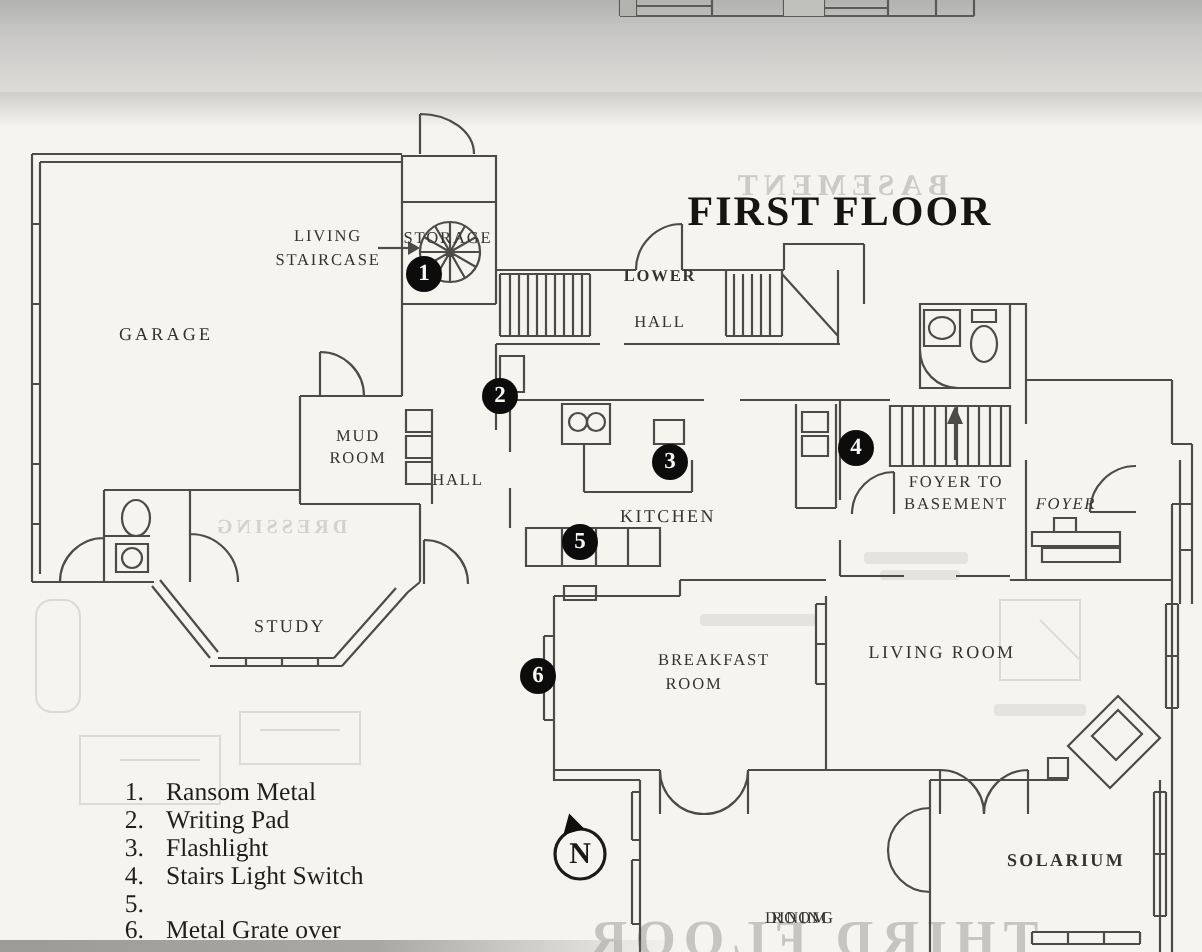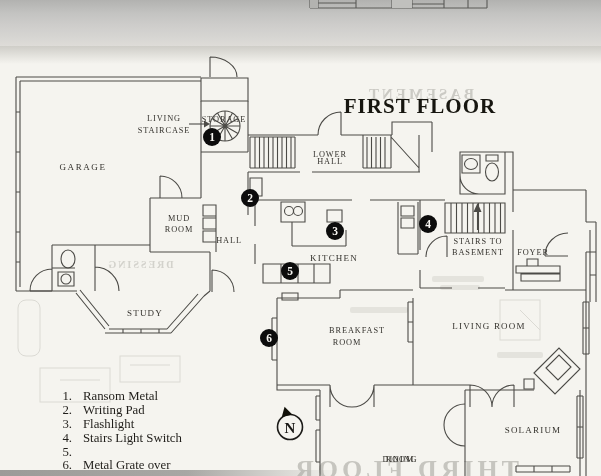--- a/index.html
+++ b/index.html
@@ -201,36 +201,36 @@
       </g>
     </g>
   </svg>
 
   <div class="title" style="left:420px;top:106px;">FIRST FLOOR</div>
 
   <div class="lbl" style="left:83px;top:167px;letter-spacing:1.6px;">GARAGE</div>
   <div class="lbl sm" style="left:224px;top:90px;margin-top:29px;">STORAGE</div>
   <div class="lbl sm" style="left:164px;top:118px;">LIVING</div>
   <div class="lbl sm" style="left:164px;top:130px;">STAIRCASE</div>
-  <div class="lbl sm" style="left:330px;top:154px;">LOWER</div>
+  <div class="lbl sm" style="left:330px;top:138px;font-weight:bold;">LOWER</div>
   <div class="lbl sm" style="left:330px;top:161px;">HALL</div>
   <div class="lbl sm" style="left:179px;top:218px;">MUD</div>
   <div class="lbl sm" style="left:179px;top:229px;">ROOM</div>
   <div class="lbl sm" style="left:229px;top:240px;">HALL</div>
   <div class="lbl" style="left:334px;top:258px;">KITCHEN</div>
-  <div class="lbl sm" style="left:478px;top:241px;">STAIRS TO</div>
+  <div class="lbl sm" style="left:478px;top:241px;">FOYER TO</div>
   <div class="lbl sm" style="left:478px;top:252px;">BASEMENT</div>
-  <div class="lbl sm" style="left:533px;top:252px;">FOYER</div>
+  <div class="lbl sm" style="left:533px;top:252px;font-style:italic;">FOYER</div>
   <div class="lbl" style="left:145px;top:313px;">STUDY</div>
   <div class="lbl sm" style="left:357px;top:330px;">BREAKFAST</div>
   <div class="lbl sm" style="left:347px;top:342px;">ROOM</div>
-  <div class="lbl" style="left:489px;top:326px;">LIVING ROOM</div>
+  <div class="lbl" style="left:471px;top:326px;">LIVING ROOM</div>
   <div class="lbl sm" style="left:400px;top:448px;margin-top:11px;">DINING</div>
   <div class="lbl sm" style="left:400px;top:459px;">ROOM</div>
-  <div class="lbl" style="left:533px;top:430px;">SOLARIUM</div>
+  <div class="lbl" style="left:533px;top:430px;font-weight:bold;">SOLARIUM</div>
 
   <div class="marker" style="left:212px;top:137px;">1</div>
   <div class="marker" style="left:250px;top:198px;">2</div>
   <div class="marker" style="left:335px;top:231px;">3</div>
   <div class="marker" style="left:428px;top:224px;">4</div>
   <div class="marker" style="left:290px;top:271px;">5</div>
   <div class="marker" style="left:269px;top:338px;">6</div>
 
   <div class="compass-n" style="left:290px;top:428px;">N</div>
 

